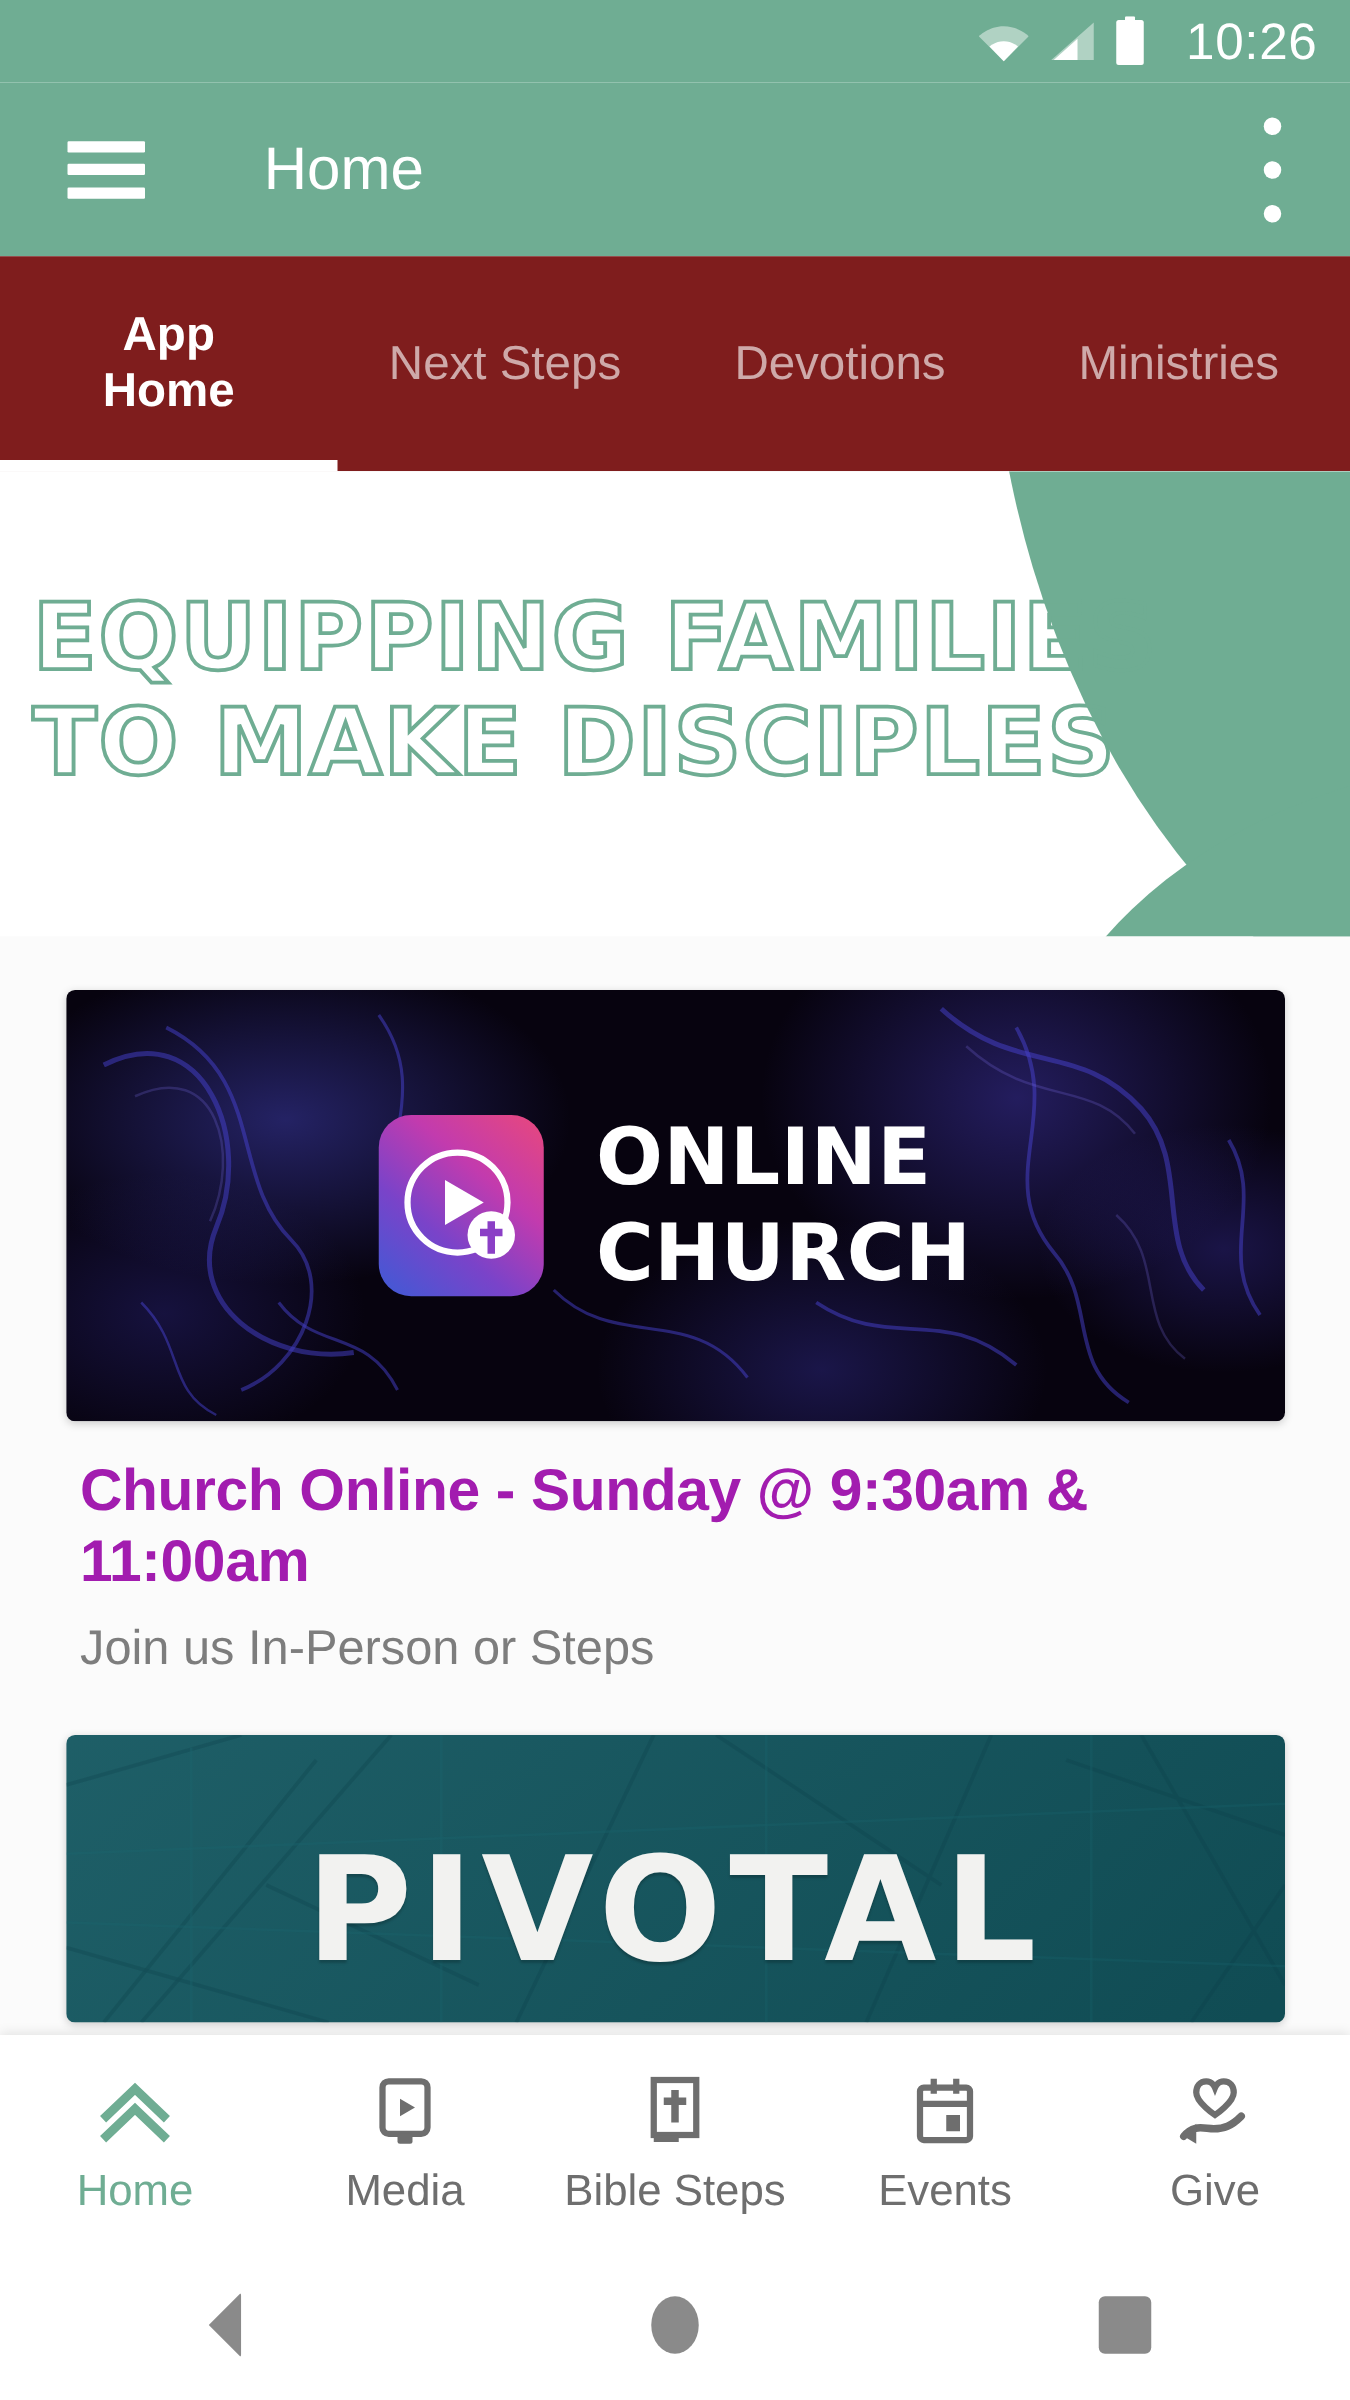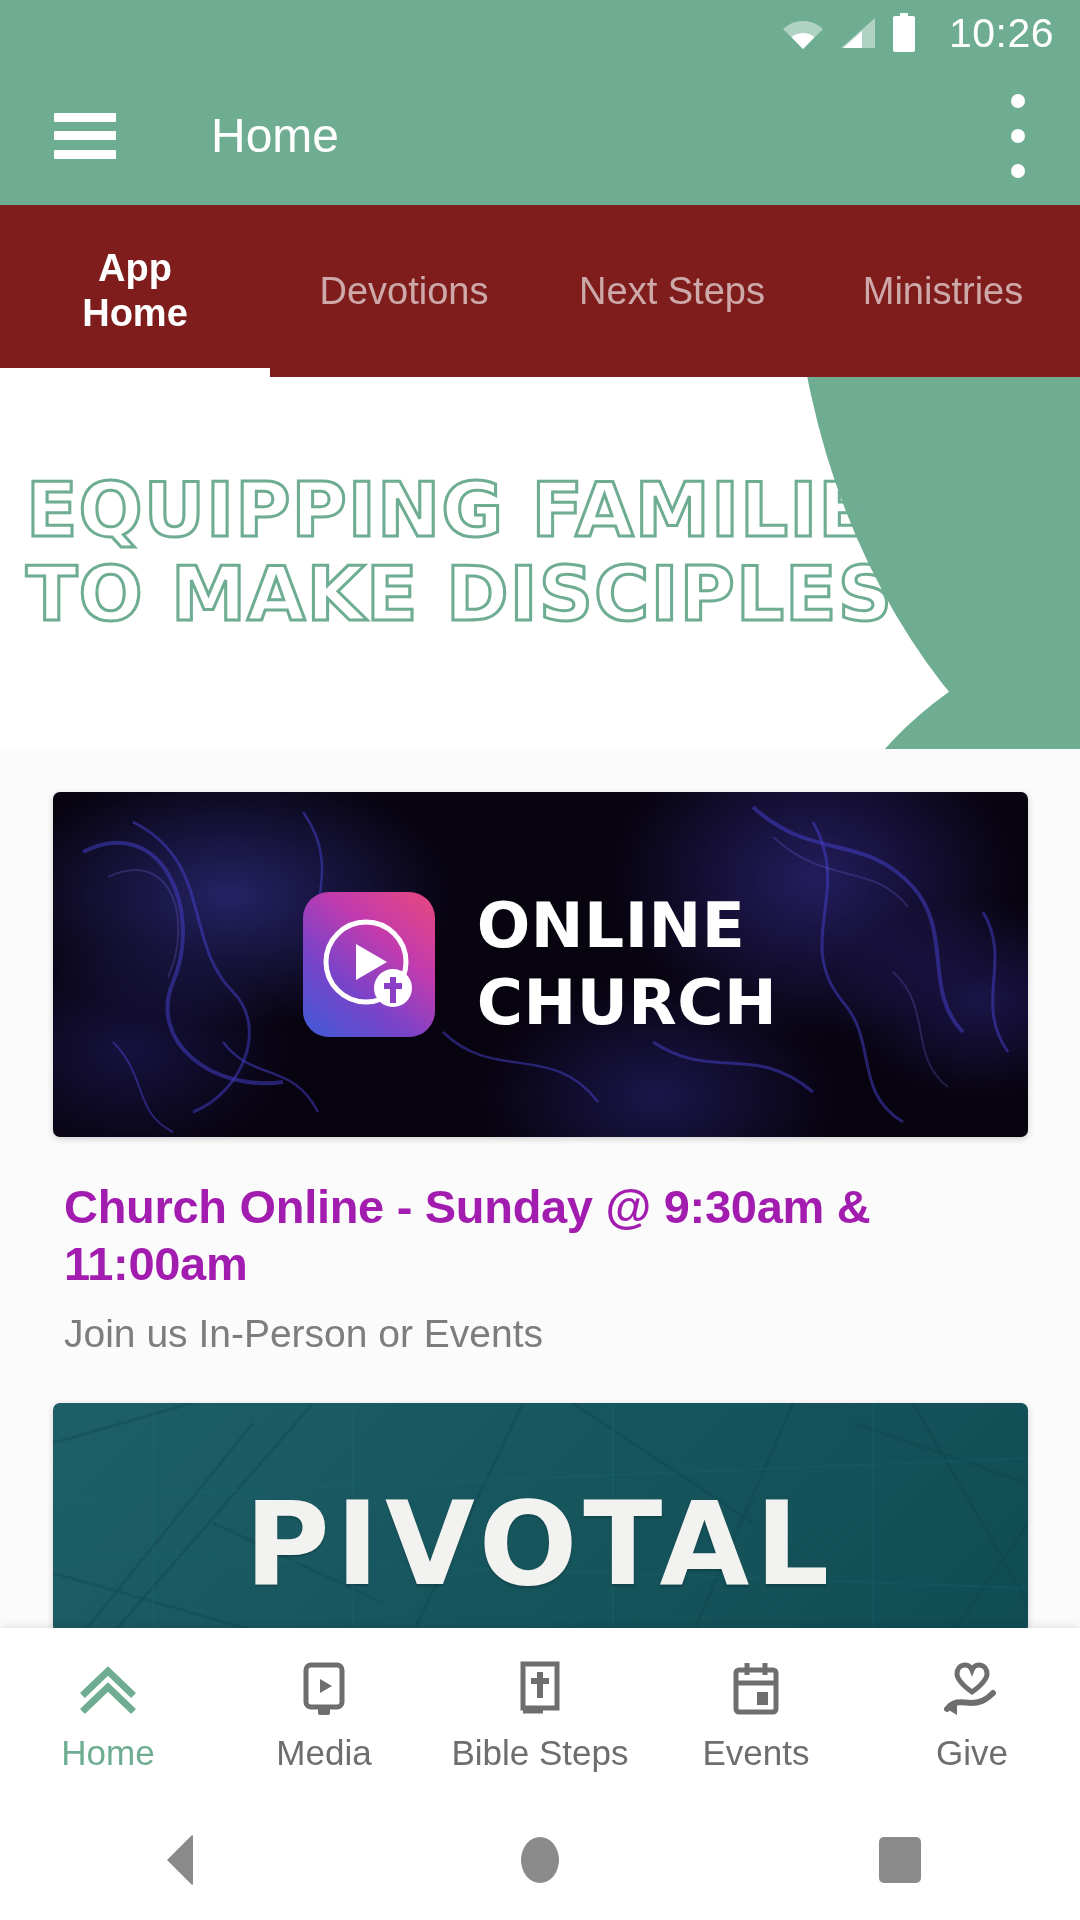--- a/index.html
+++ b/index.html
@@ -196,21 +196,21 @@
     -webkit-text-stroke: 3px #6FAD93;
     white-space: pre-line;
     font-family: "DejaVu Sans", sans-serif;
     transform: scaleX(1.02);
     transform-origin: left center;
   }
 
   
   .card {
     position: relative;
-    margin: 15px auto;
+    margin: 0 auto;
     width: 975px;
     border-radius: 7px;
     overflow: hidden;
     box-shadow: 0 2px 7px rgba(0,0,0,0.18);
   }
   .card-online {
     margin-top: 43px;
     height: 345px;
     background:
       radial-gradient(ellipse 380px 220px at 18% 30%, rgba(60,60,170,0.55), rgba(0,0,0,0) 60%),
@@ -402,25 +402,25 @@
       <i></i>
     </div>
   </div>
 
   <div class="tab-bar">
     <div class="tab tab-app-home active">
       <span class="tab-label-multiline">App
 Home</span>
       <span class="tab-underline"></span>
     </div>
+    <div class="tab tab-next-steps">
+      <span>Next Steps</span>
+    </div>
     <div class="tab tab-devotions">
       <span>Devotions</span>
-    </div>
-    <div class="tab tab-next-steps">
-      <span>Next Steps</span>
     </div>
     <div class="tab tab-ministries">
       <span>Ministries</span>
     </div>
   </div>
 
   <div class="content">
 
     <div class="hero">
       <div class="hero-curve"></div>
@@ -458,21 +458,21 @@
             <path d="M87 85 h6 v6 h6 v6 h-6 v14 h-6 v-14 h-6 v-6 h6 z" fill="#8B3FC6"></path>
           </svg>
         </div>
         <div class="oc-title">ONLINE
 CHURCH</div>
       </div>
     </div>
 
     <div class="card-caption">
       <div class="card-caption-title">Church Online - Sunday @ 9:30am &amp; 11:00am</div>
-      <div class="card-caption-sub">Join us In-Person or Events</div>
+      <div class="card-caption-sub">Join us In-Person or Steps</div>
     </div>
 
     <div class="card card-pivotal">
       <svg class="pivotal-texture" viewBox="0 0 975 230" preserveAspectRatio="none">
         <g stroke="#0c4049" stroke-opacity="0.55" fill="none" stroke-width="3">
           <path d="M0 40 L140 0 M30 230 L200 20 M60 230 L260 0"></path>
           <path d="M470 0 L360 230 M520 0 L700 120 M740 0 L640 230"></path>
           <path d="M800 20 L975 80 M860 0 L975 200 M900 230 L975 120"></path>
           <path d="M160 120 L330 200 M0 170 L210 230"></path>
         </g>

